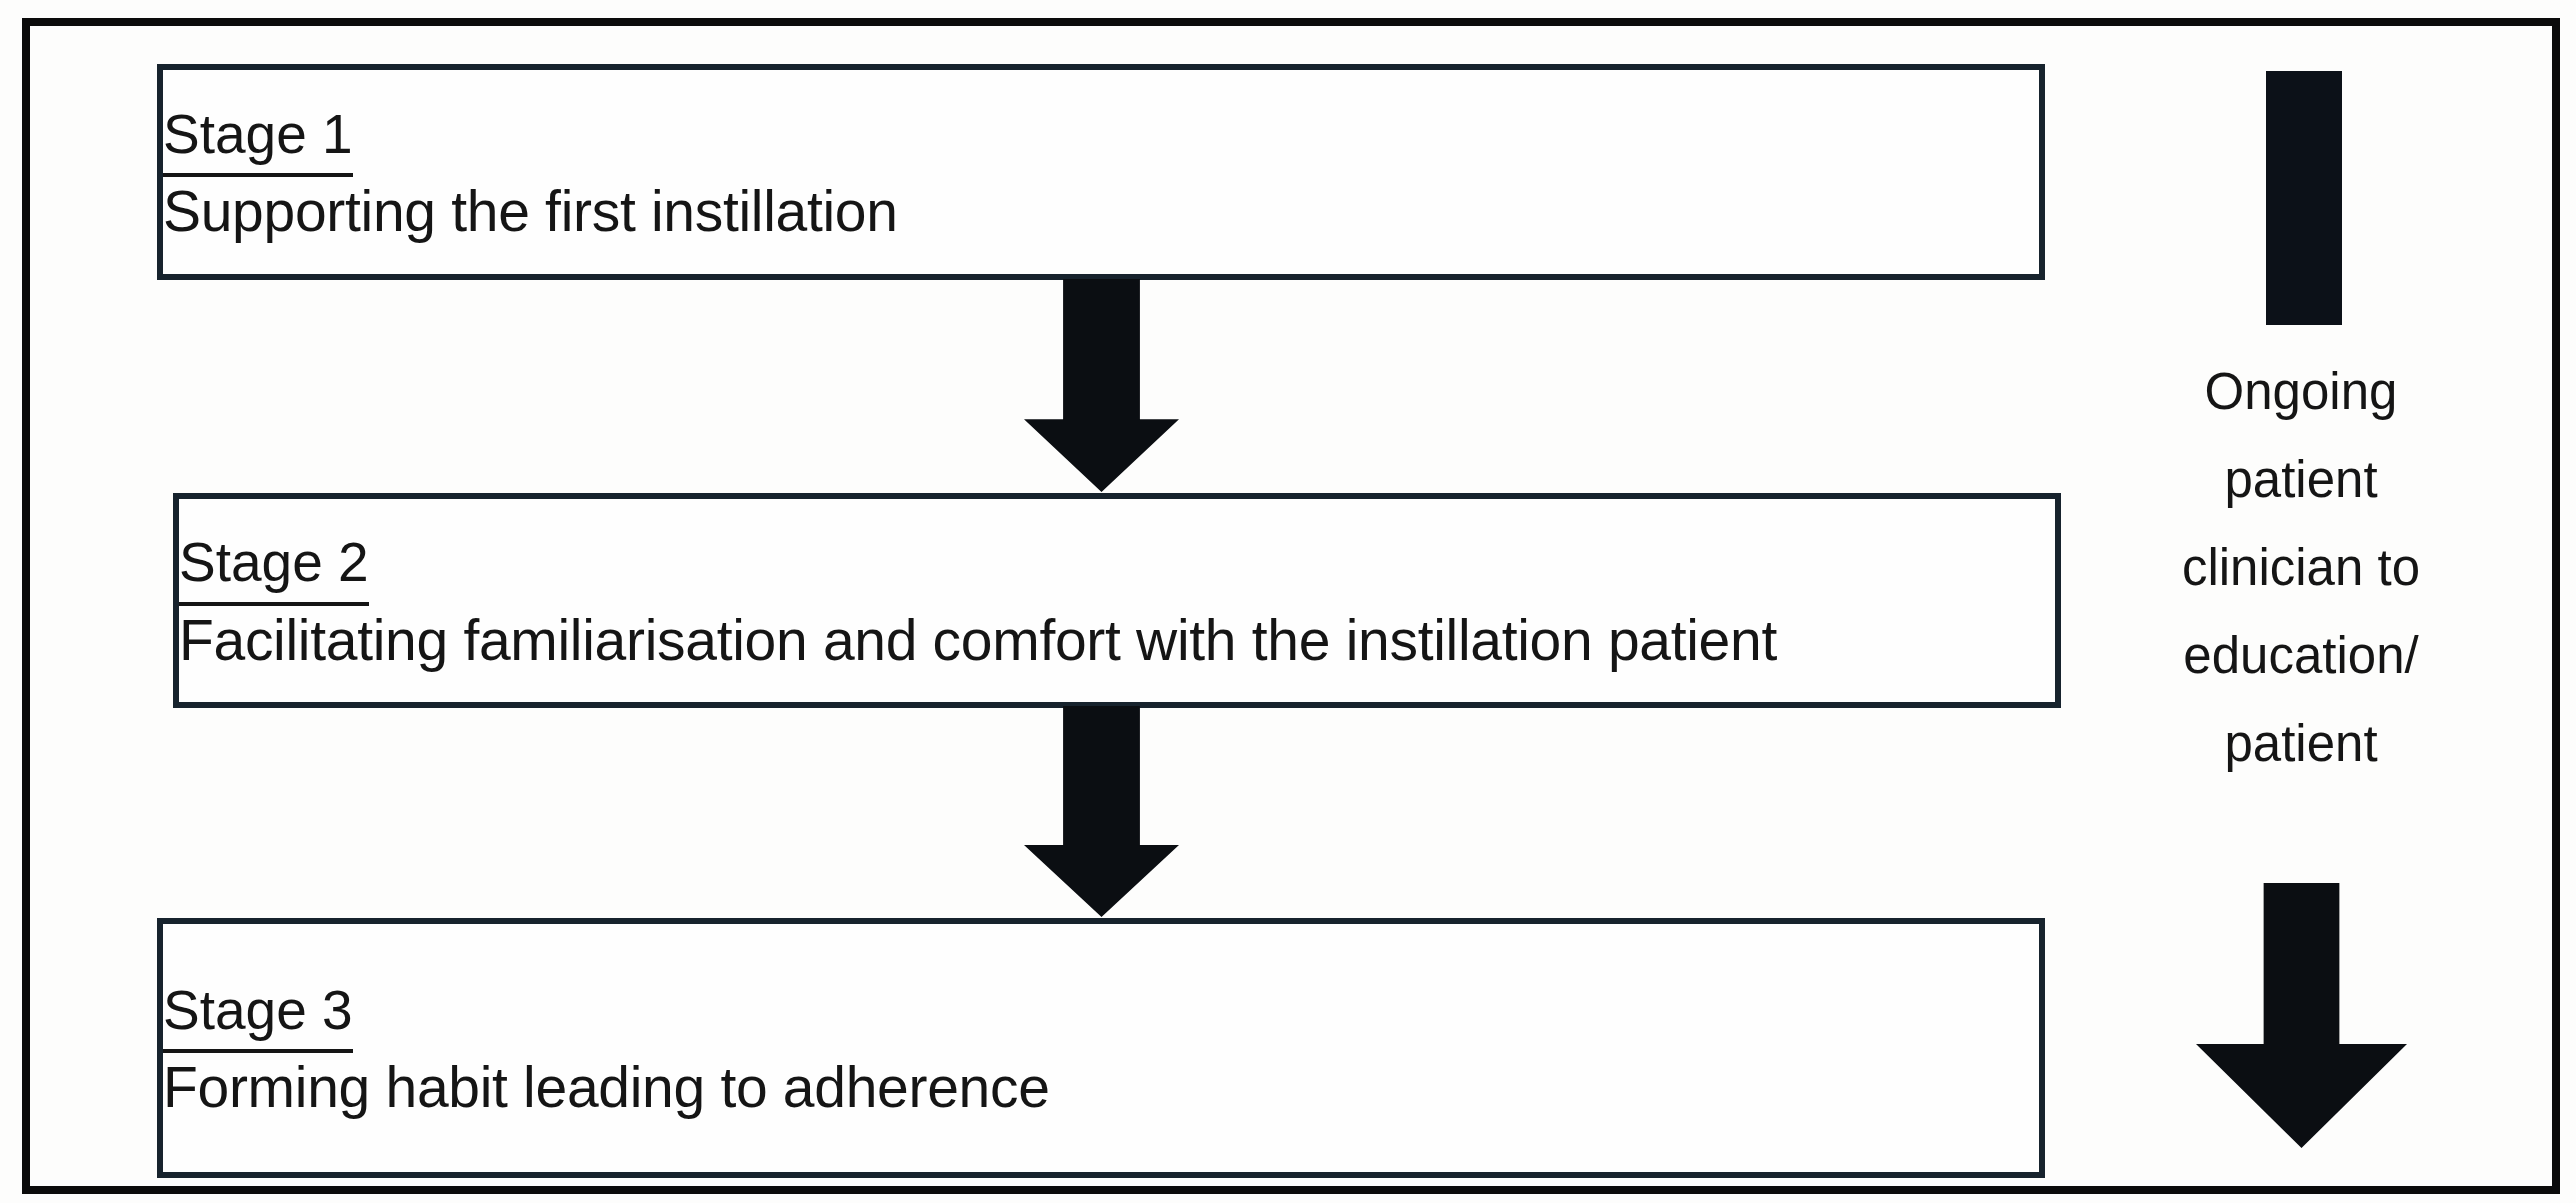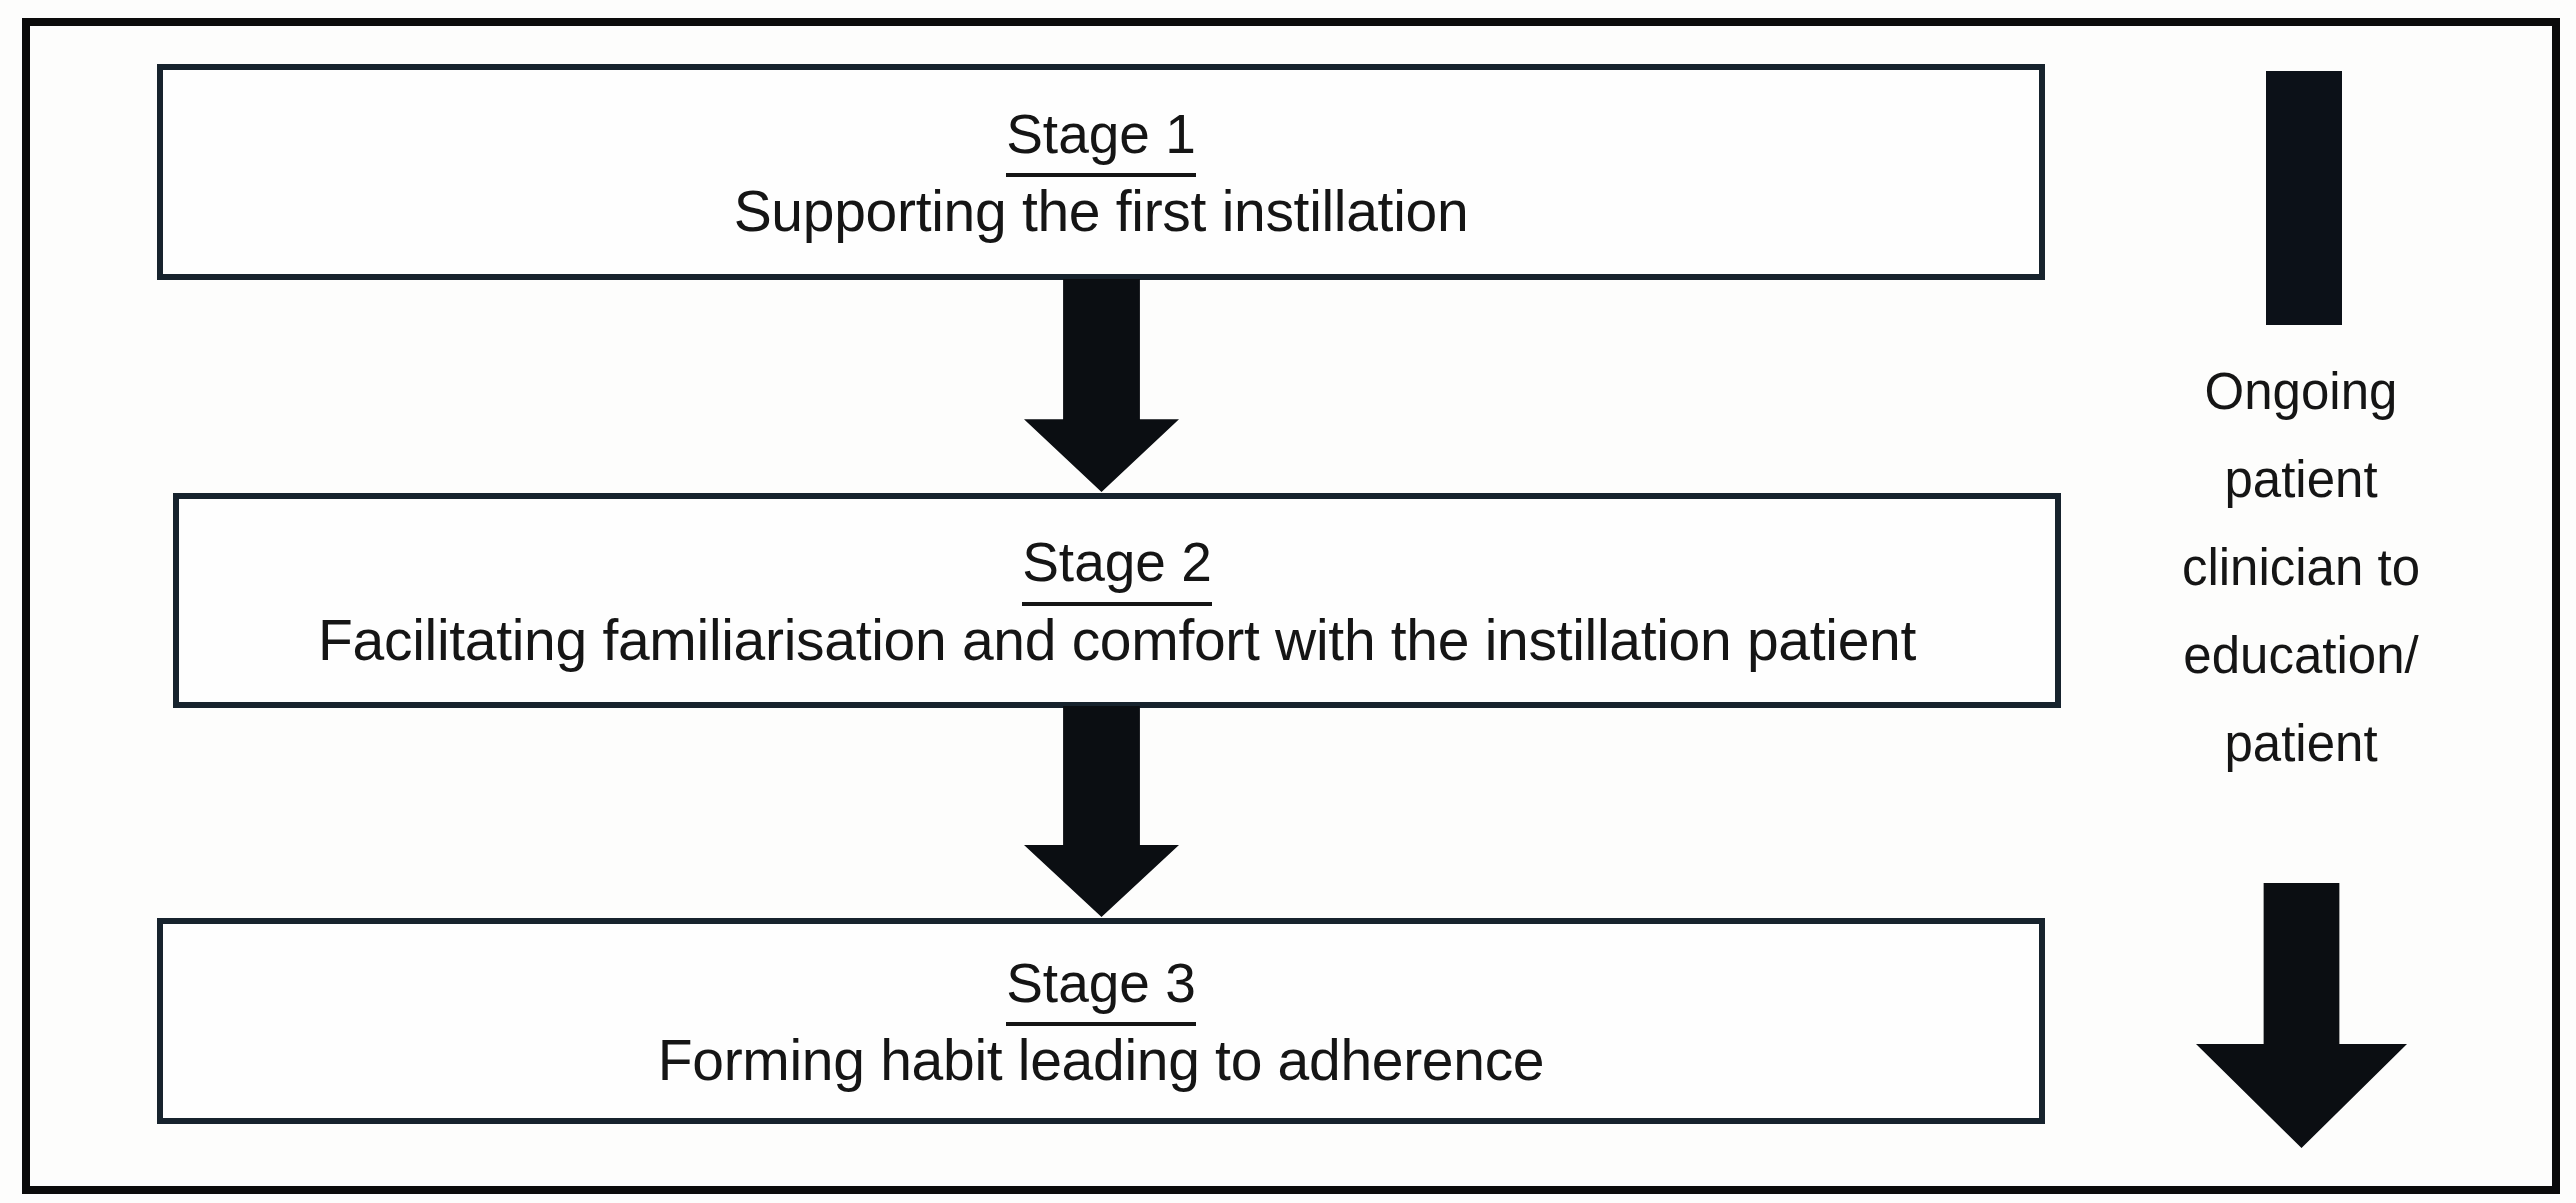--- a/index.html
+++ b/index.html
@@ -35,28 +35,28 @@
     background: transparent;
   }
   .stage-box {
     position: absolute;
     left: 157px;
     width: 1888px;
     border: 6.7px solid var(--box-border);
     background: #fefefe;
     display: flex;
     flex-direction: column;
-    align-items: center;
+    align-items: flex-start;
     justify-content: center;
     gap: 2px;
     text-align: center;
   }
   .stage-box.stage-1 { top: 64px;  height: 216px; }
   .stage-box.stage-2 { top: 493px; height: 215px; margin-left: 16px; }
-  .stage-box.stage-3 { top: 918px; height: 206px; }
+  .stage-box.stage-3 { top: 918px; height: 260px; }
   .stage-heading {
     font-size: 55px;
     line-height: 69px;
     font-weight: 400;
     white-space: nowrap;
   }
   .stage-heading .underline {
     display: inline-block;
     border-bottom: 4.7px solid var(--text-color);
     padding-bottom: 4.7px;

